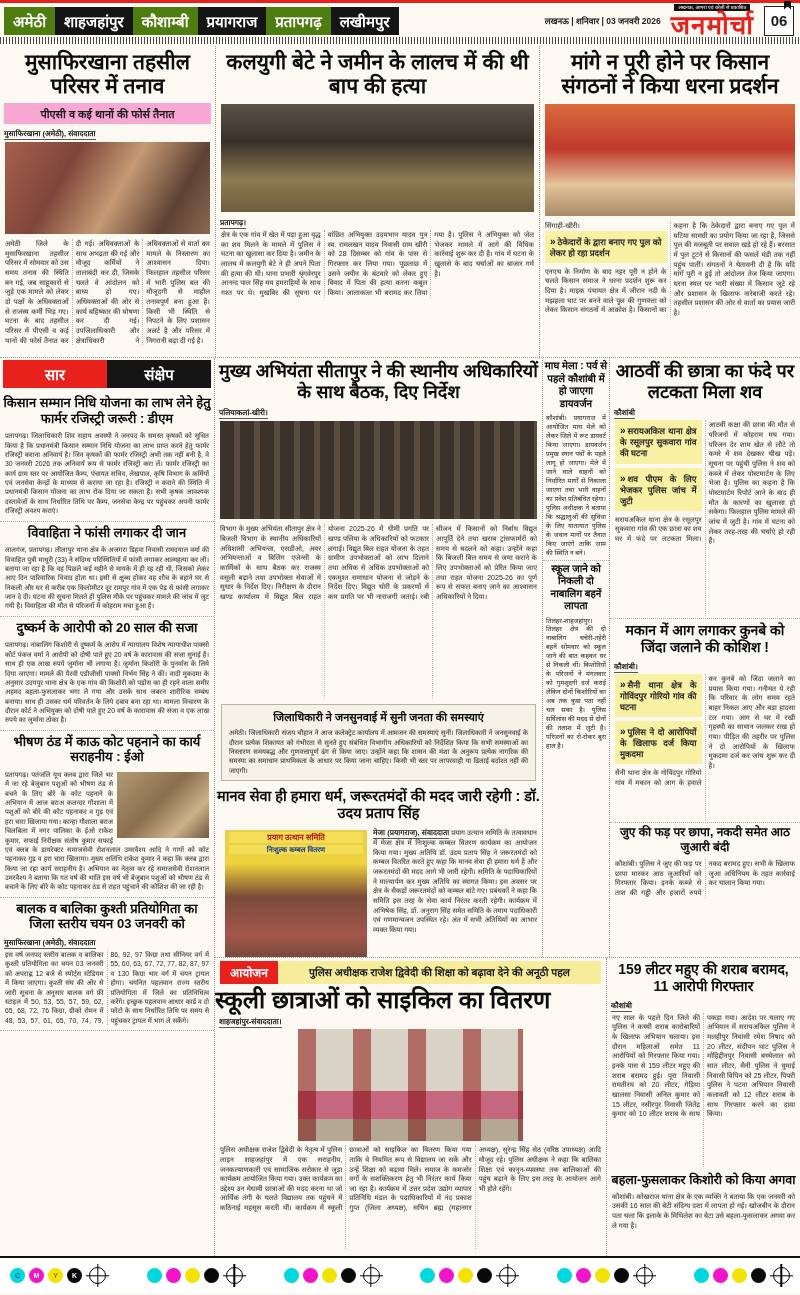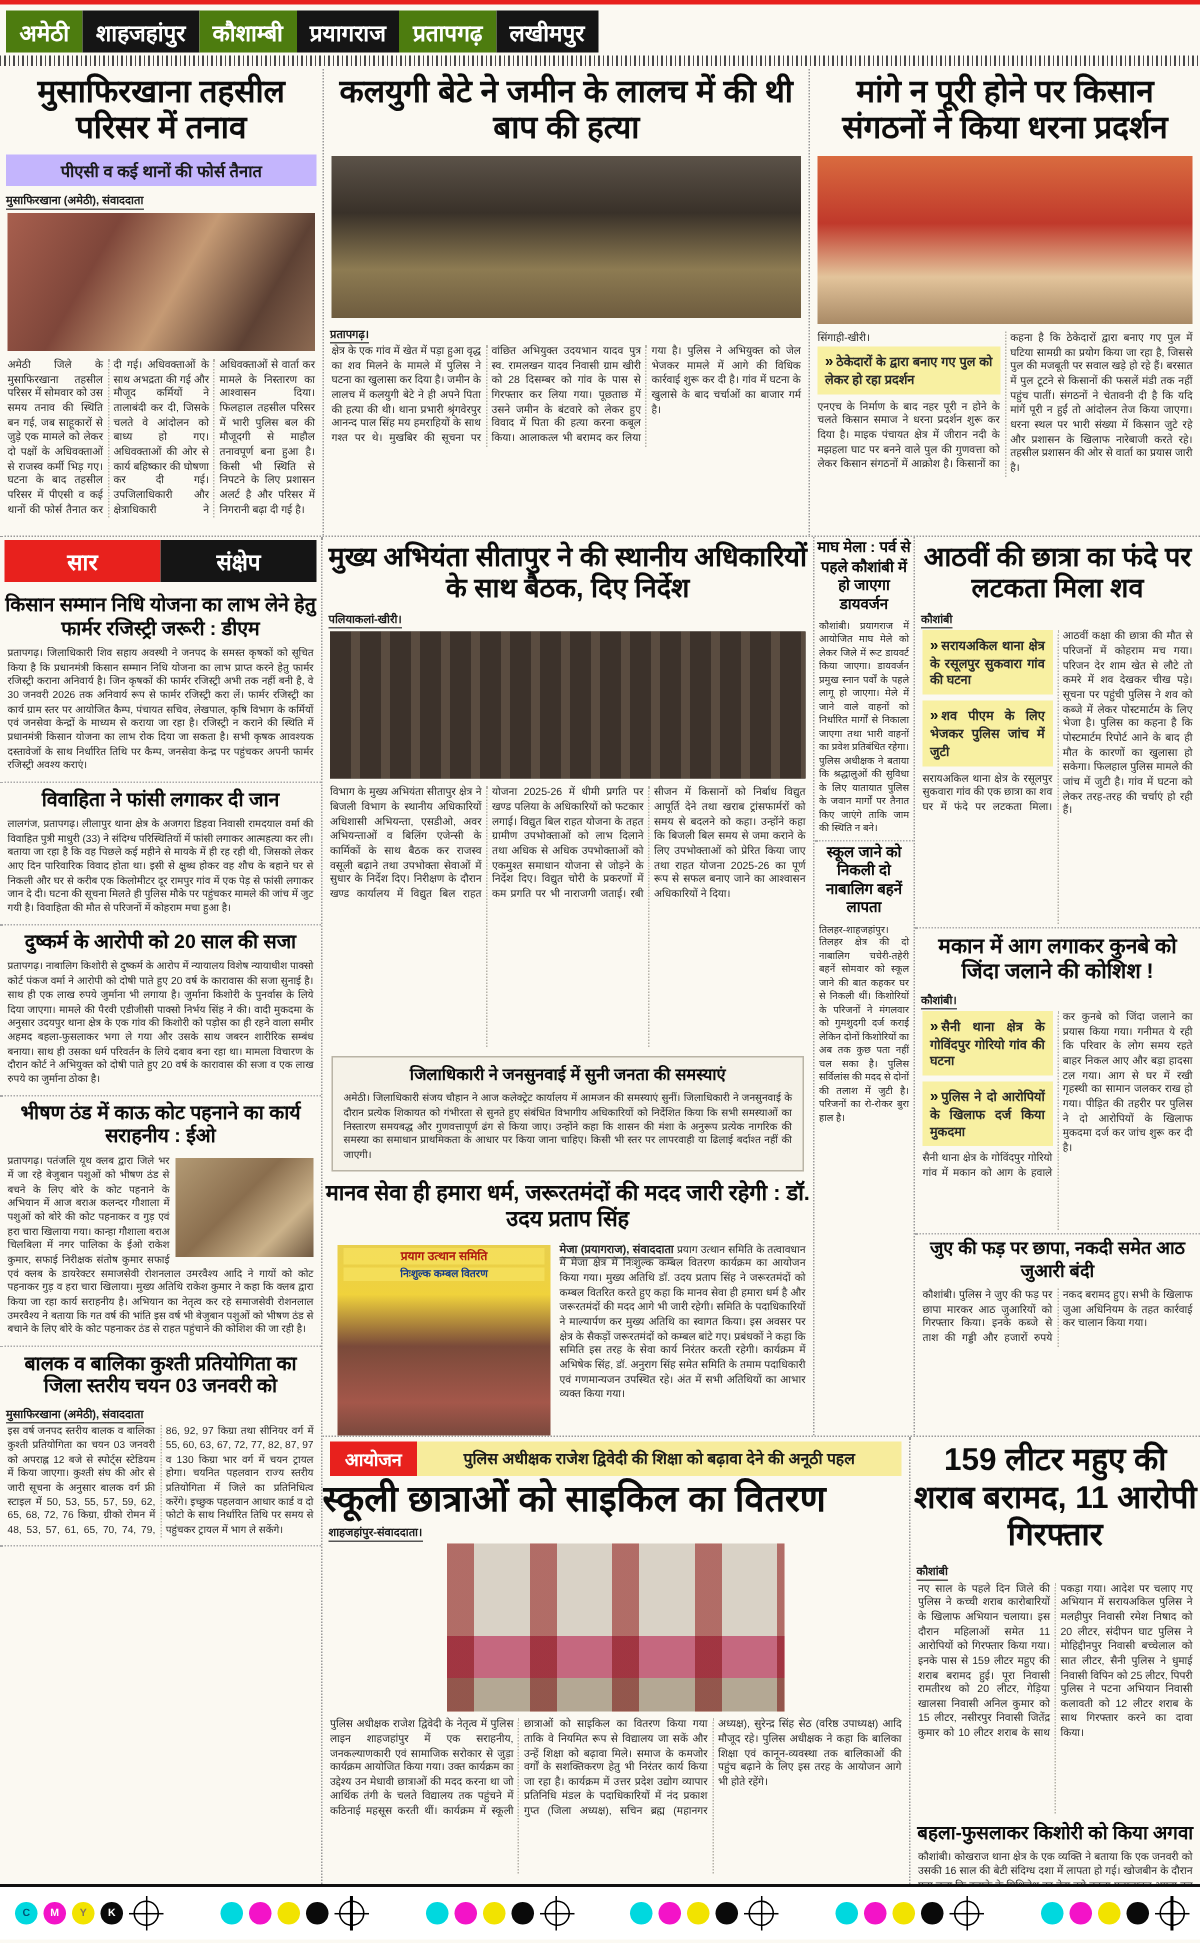--- a/index.html
+++ b/index.html
@@ -22,21 +22,21 @@
   .bookmark { position:absolute; top:-6px; right:2px; width:7px; height:9px; background:#111;
               clip-path:polygon(0 0,100% 0,100% 100%,50% 65%,0 100%); }
   .ticker { height:7px; margin:1px 0 2px 0; background:repeating-linear-gradient(90deg,#4a4a4a 0 1px,transparent 1px 3px); }
 
   
   h1,h2,h3 { color:#0d0d0d; text-align:center; }
   .hl-xl { font-size:21px; line-height:1.12; font-weight:bold; padding:4px 2px; }
   .hl-lg { font-size:18px; line-height:1.15; font-weight:bold; padding:3px 2px; }
   .hl-md { font-size:13px; line-height:1.2; font-weight:bold; padding:3px 2px; }
   .hl-sm { font-size:11.5px; line-height:1.25; font-weight:bold; padding:2px 1px; }
-  .kicker { background:#c4b5fd; font-size:11px; font-weight:bold; text-align:center; padding:3px 2px; margin:2px 4px; }
+  .kicker { background:#f9a8d4; font-size:11px; font-weight:bold; text-align:center; padding:3px 2px; margin:2px 4px; }
   .byline { font-size:7.5px; font-weight:bold; padding:2px 4px 1px; }
   .byline span { border-bottom:1px solid #555; padding-bottom:1px; }
   .body { font-size:7px; line-height:1.38; text-align:justify; color:#2a2a2a; padding:2px 5px; }
   .cols3 { column-count:3; column-gap:7px; column-rule:1px dotted #b5b2a8; }
   .cols2 { column-count:2; column-gap:7px; column-rule:1px dotted #b5b2a8; }
   .callout { background:#f8f0a2; font-size:8.5px; font-weight:bold; line-height:1.3; padding:4px 5px; margin:0 0 4px 0; break-inside:avoid; }
   .callout .mk { color:#111; margin-right:2px; font-size:10px; }
   .photo { background:#9b8266; margin:3px 5px; position:relative; overflow:hidden; }
 
   
@@ -107,20 +107,31 @@
 
   <header class="topbar">
     <div class="cities">
       <span class="city red">अमेठी</span>
       <span class="city blk">शाहजहांपुर</span>
       <span class="city red">कौशाम्बी</span>
       <span class="city blk">प्रयागराज</span>
       <span class="city red">प्रतापगढ़</span>
       <span class="city blk">लखीमपुर</span>
     </div>
+    <div class="mast-right">
+      <span class="dateline">लखनऊ | शनिवार | 03 जनवरी 2026</span>
+      <div class="mast">
+        <span class="tagline">लखनऊ, आगरा एवं बरेली से प्रकाशित</span>
+        <span class="mast-title">जनमोर्चा</span>
+      </div>
+      <div class="pagebox">
+        <span class="bookmark"></span>
+        <span>06</span>
+      </div>
+    </div>
   </header>
   <div class="ticker"></div>
 
   <section class="row1">
     <article class="r1a">
       <h1 class="hl-xl">मुसाफिरखाना तहसील परिसर में तनाव</h1>
       <div class="kicker">पीएसी व कई थानों की फोर्स तैनात</div>
       <div class="byline"><span>मुसाफिरखाना (अमेठी), संवाददाता</span></div>
       <div class="photo ph-crowd"></div>
       <div class="body cols3">अमेठी जिले के मुसाफिरखाना तहसील परिसर में सोमवार को उस समय तनाव की स्थिति बन गई, जब साहूकारों से जुड़े एक मामले को लेकर दो पक्षों के अधिवक्ताओं से राजस्व कर्मी भिड़ गए। घटना के बाद तहसील परिसर में पीएसी व कई थानों की फोर्स तैनात कर दी गई। अधिवक्ताओं के साथ अभद्रता की गई और मौजूद कर्मियों ने तालाबंदी कर दी, जिसके चलते वे आंदोलन को बाध्य हो गए। अधिवक्ताओं की ओर से कार्य बहिष्कार की घोषणा कर दी गई। उपजिलाधिकारी और क्षेत्राधिकारी ने अधिवक्ताओं से वार्ता कर मामले के निस्तारण का आश्वासन दिया। फिलहाल तहसील परिसर में भारी पुलिस बल की मौजूदगी से माहौल तनावपूर्ण बना हुआ है। किसी भी स्थिति से निपटने के लिए प्रशासन अलर्ट है और परिसर में निगरानी बढ़ा दी गई है।</div>
@@ -269,21 +280,21 @@
             <span class="lbl">आयोजन</span>
             <span class="kick">पुलिस अधीक्षक राजेश द्विवेदी की शिक्षा को बढ़ावा देने की अनूठी पहल</span>
           </div>
           <h2 class="hl-xxl">स्कूली छात्राओं को साइकिल का वितरण</h2>
           <div class="byline"><span>शाहजहांपुर-संवाददाता।</span></div>
           <div class="photo ph-cycles"></div>
           <div class="body cols3" style="height:108px;overflow:hidden;">पुलिस अधीक्षक राजेश द्विवेदी के नेतृत्व में पुलिस लाइन शाहजहांपुर में एक सराहनीय, जनकल्याणकारी एवं सामाजिक सरोकार से जुड़ा कार्यक्रम आयोजित किया गया। उक्त कार्यक्रम का उद्देश्य उन मेधावी छात्राओं की मदद करना था जो आर्थिक तंगी के चलते विद्यालय तक पहुंचने में कठिनाई महसूस करती थीं। कार्यक्रम में स्कूली छात्राओं को साइकिल का वितरण किया गया ताकि वे नियमित रूप से विद्यालय जा सकें और उन्हें शिक्षा को बढ़ावा मिले। समाज के कमजोर वर्गों के सशक्तिकरण हेतु भी निरंतर कार्य किया जा रहा है। कार्यक्रम में उत्तर प्रदेश उद्योग व्यापार प्रतिनिधि मंडल के पदाधिकारियों में नंद प्रकाश गुप्त (जिला अध्यक्ष), सचिन ब्रह्म (महानगर अध्यक्ष), सुरेन्द्र सिंह सेठ (वरिष्ठ उपाध्यक्ष) आदि मौजूद रहे। पुलिस अधीक्षक ने कहा कि बालिका शिक्षा एवं कानून-व्यवस्था तक बालिकाओं की पहुंच बढ़ाने के लिए इस तरह के आयोजन आगे भी होते रहेंगे।</div>
         </article>
 
         <article class="b2">
-          <h2 class="hl-md" style="font-size:21px;">159 लीटर महुए की शराब बरामद, 11 आरोपी गिरफ्तार</h2>
+          <h2 class="hl-md" style="font-size:14px;">159 लीटर महुए की शराब बरामद, 11 आरोपी गिरफ्तार</h2>
           <div class="byline"><span>कौशांबी</span></div>
           <div class="body cols2" style="height:158px;overflow:hidden;">नए साल के पहले दिन जिले की पुलिस ने कच्ची शराब कारोबारियों के खिलाफ अभियान चलाया। इस दौरान महिलाओं समेत 11 आरोपियों को गिरफ्तार किया गया। इनके पास से 159 लीटर महुए की शराब बरामद हुई। पूरा निवासी रामतीरथ को 20 लीटर, गेड़िया खालसा निवासी अनिल कुमार को 15 लीटर, नसीरपुर निवासी जितेंद्र कुमार को 10 लीटर शराब के साथ पकड़ा गया। आदेश पर चलाए गए अभियान में सरायअकिल पुलिस ने मलहीपुर निवासी रमेश निषाद को 20 लीटर, संदीपन घाट पुलिस ने मोहिद्दीनपुर निवासी बच्चेलाल को सात लीटर, सैनी पुलिस ने धुमाई निवासी विपिन को 25 लीटर, पिपरी पुलिस ने पटना अभियान निवासी कलावती को 12 लीटर शराब के साथ गिरफ्तार करने का दावा किया।</div>
           <h3 class="subhead">बहला-फुसलाकर किशोरी को किया अगवा</h3>
           <div class="body" style="height:56px;overflow:hidden;">कौशांबी। कोखराज थाना क्षेत्र के एक व्यक्ति ने बताया कि एक जनवरी को उसकी 16 साल की बेटी संदिग्ध दशा में लापता हो गई। खोजबीन के दौरान पता चला कि इलाके के मिथिलेश का बेटा उसे बहला-फुसलाकर अगवा कर ले गया है।</div>
         </article>
       </div>
 
     </div>
   </section>
 

